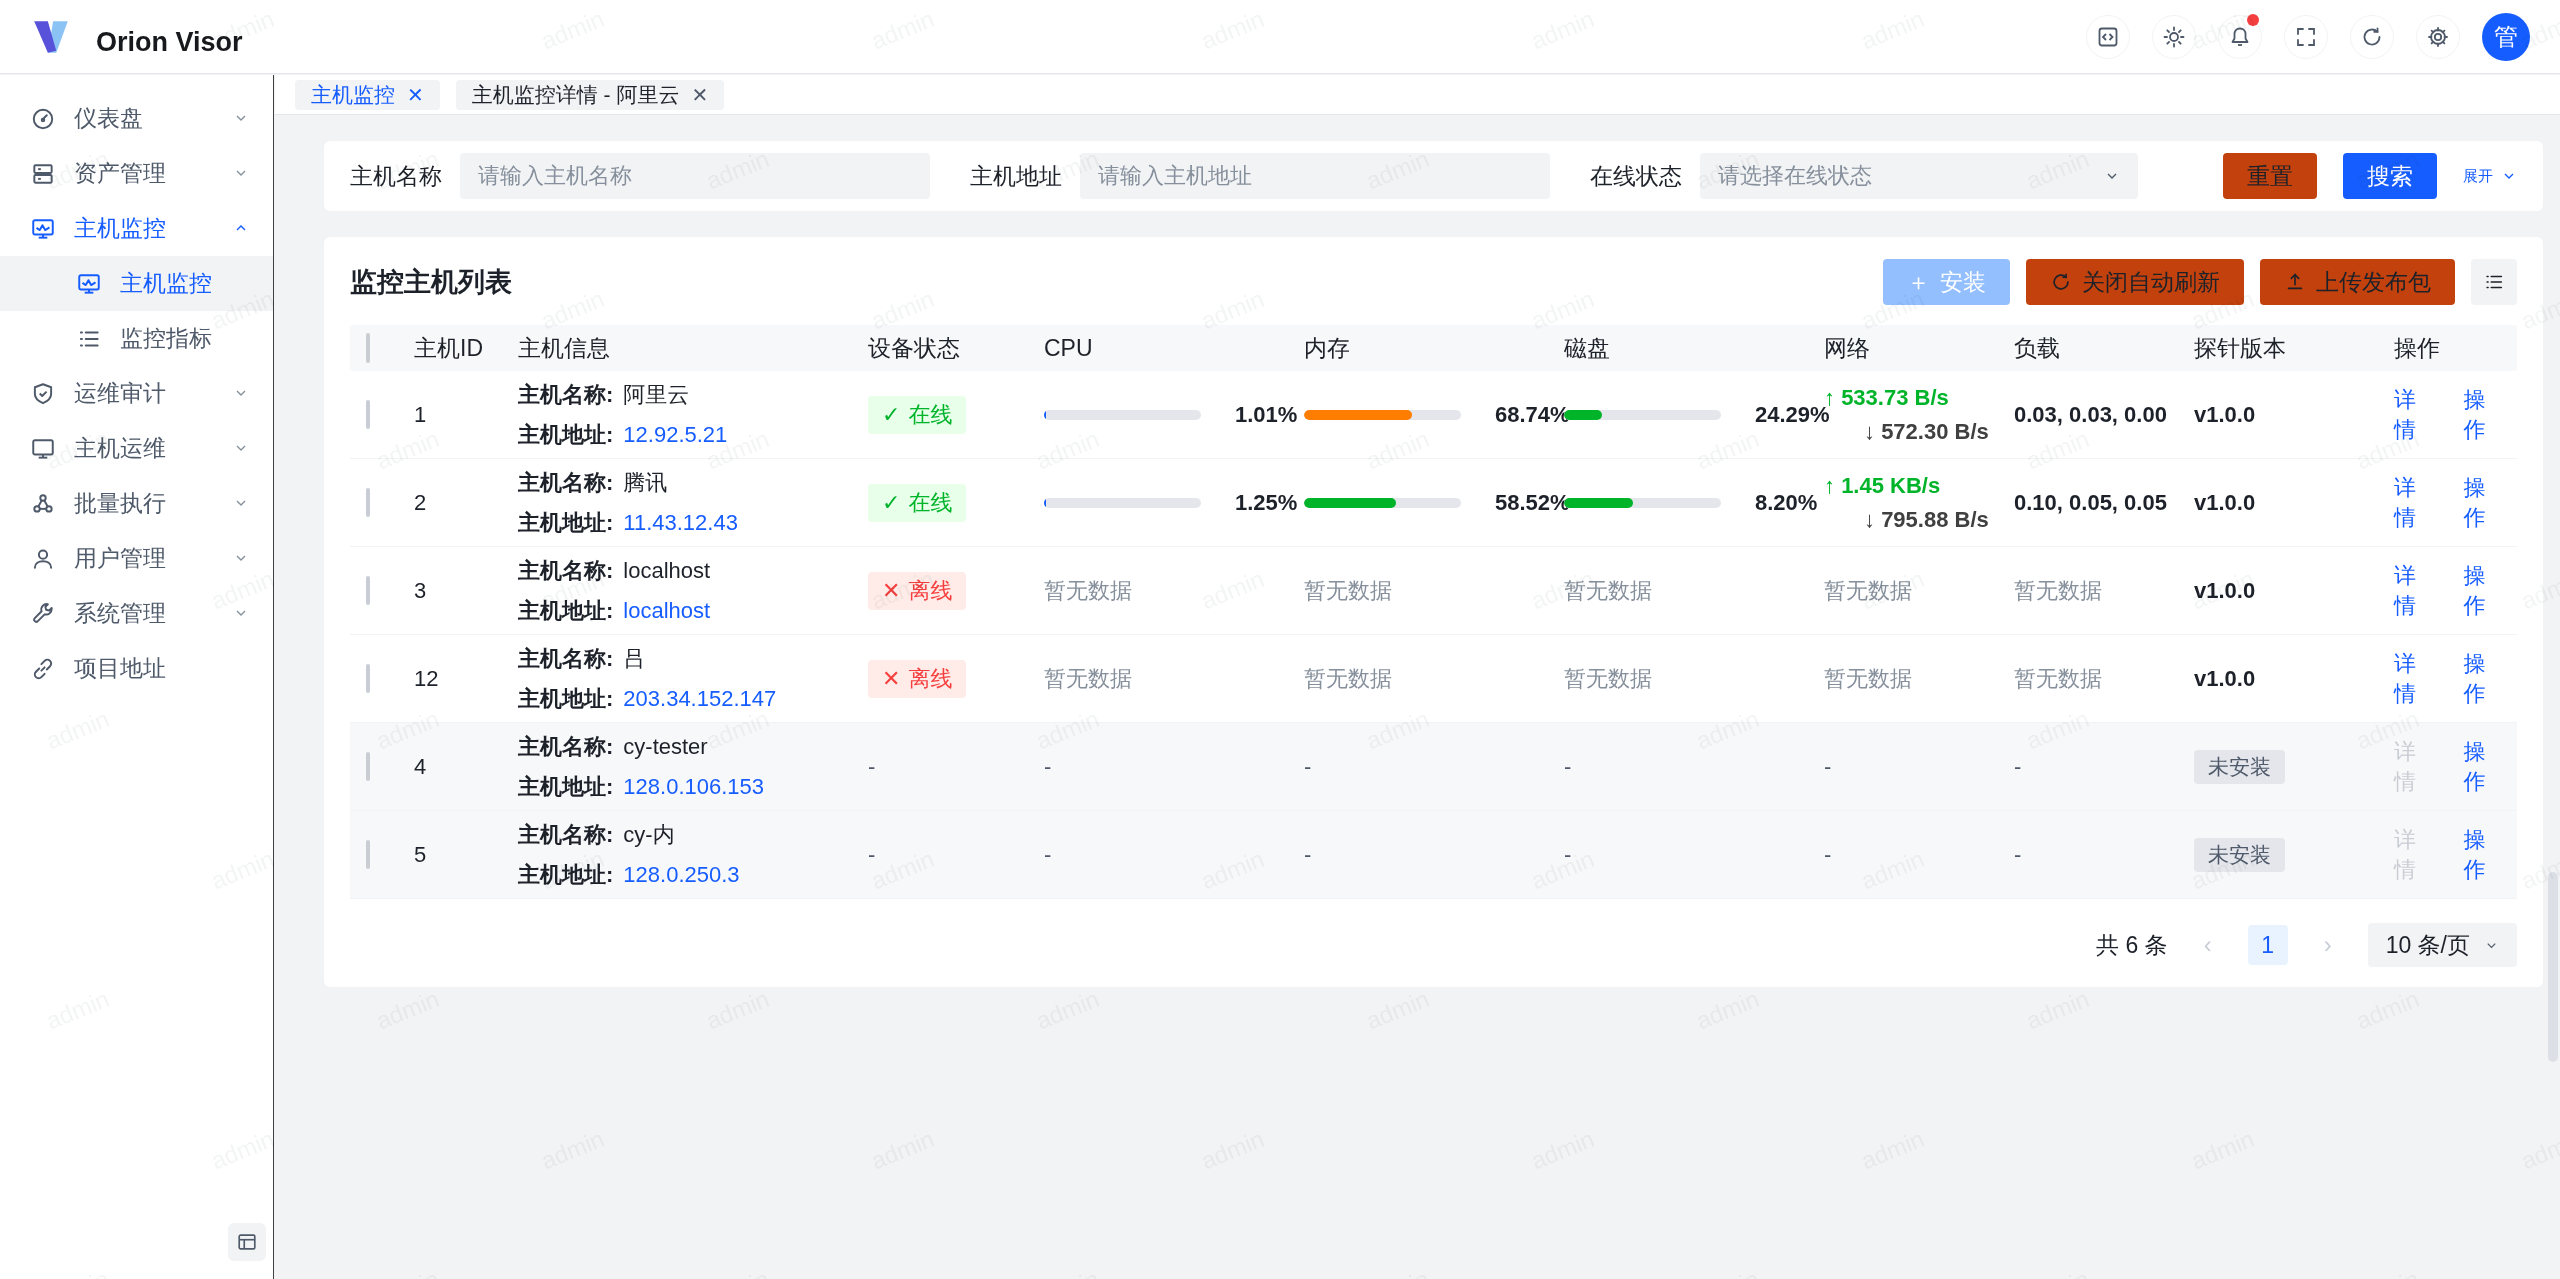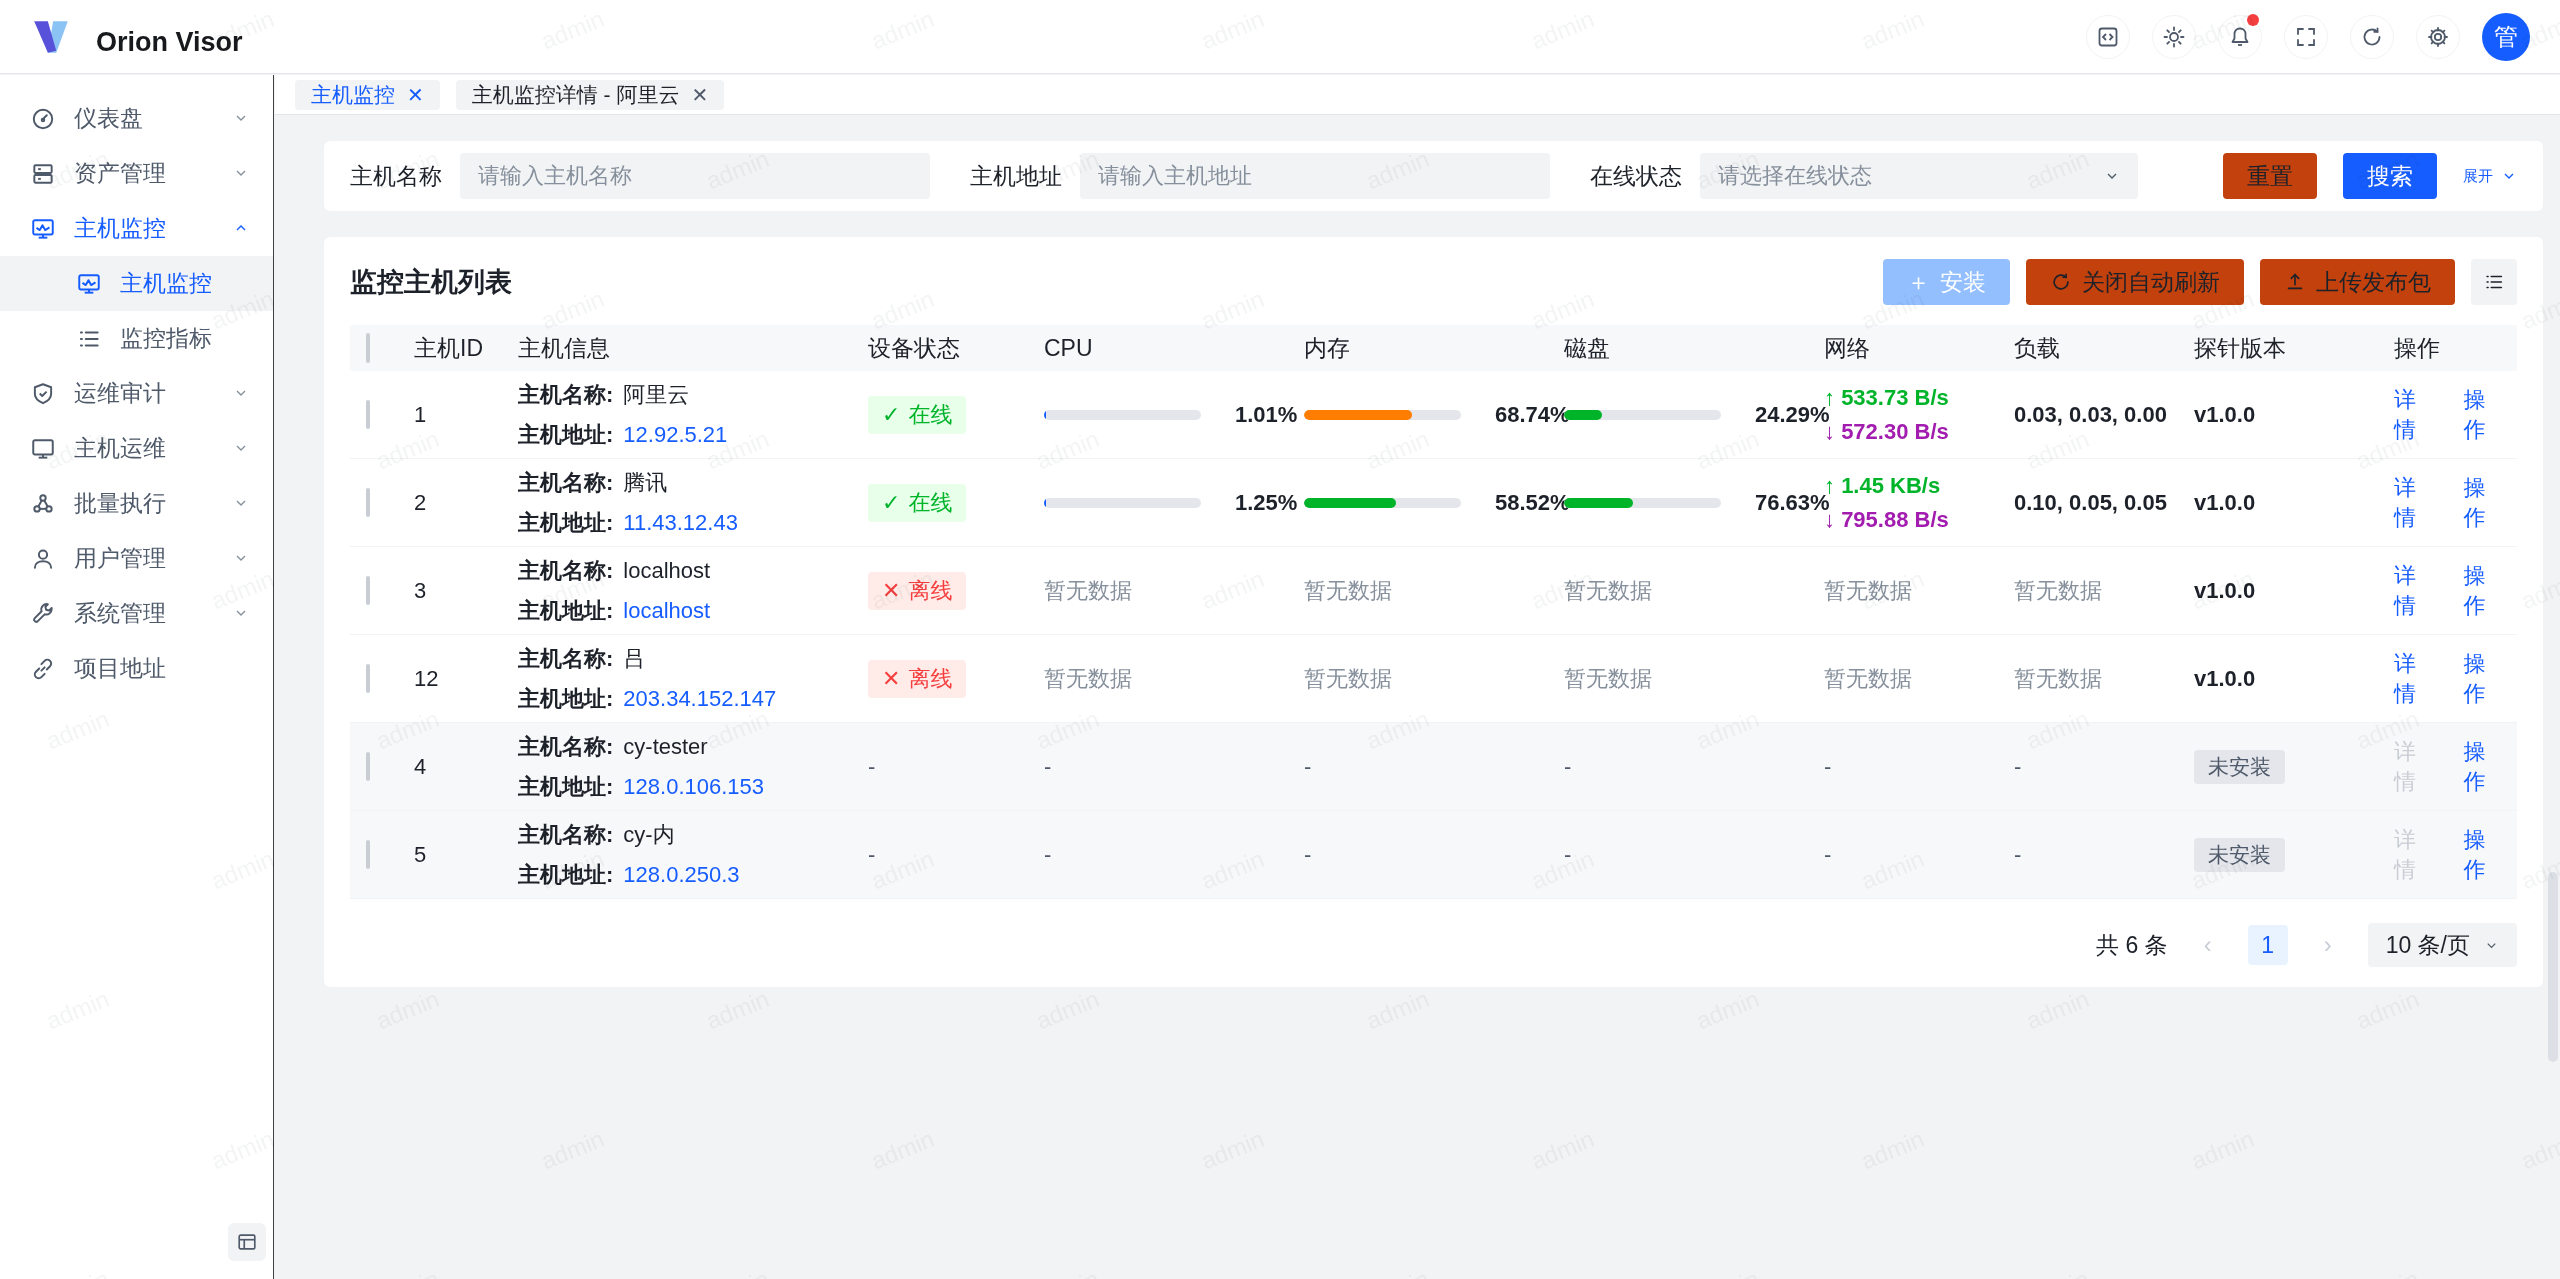--- a/index.html
+++ b/index.html
@@ -80,21 +80,21 @@
   .badge-offline { background:#ffece8; color:#f53f3f; }
   .badge-plain { background:#e5e6eb; color:#4e5969; height:34px; font-size:21px; }
   .metric { display:flex; align-items:center; gap:34px; }
   .bar { width:157px; height:10px; border-radius:5px; background:#e5e6eb; overflow:hidden; flex:none; }
   .bar-fill { height:100%; border-radius:5px; }
   .pct { font-weight:700; color:#1d2129; }
   .nodata { color:#86909c; }
   .dash { color:#4e5969; }
   .net { display:flex; flex-direction:column; gap:8px; font-weight:700; }
   .net-up { color:#00b42a; }
-  .net-down { color:#a21caf; }
+  .net-down { color:#404040;margin-left:40px; }
   .load-val, .ver { font-weight:700; color:#1d2129; }
   .ops { display:flex; gap:26px; font-size:22px; }
   .op-link { color:#165dff; cursor:pointer; }
   .op-link.disabled { color:#c9cdd4; cursor:not-allowed; }
 
   
   .pagination { display:flex; align-items:center; justify-content:flex-end; gap:20px; margin-top:24px; font-size:23px; }
   .pg-total { color:#1d2129; }
   .pg-arrow { width:40px; height:40px; display:flex; align-items:center; justify-content:center; color:#c9cdd4; font-size:24px; cursor:pointer; }
   .pg-page { width:40px; height:40px; border-radius:4px; background:#e8f3ff; color:#165dff; display:flex; align-items:center; justify-content:center; cursor:pointer; }
@@ -483,21 +483,21 @@
       <div class="cell metric">
         <span class="bar">
             <span class="bar-fill" style="display: block; width: 58.52%; background: rgb(0, 180, 42);"></span>
           </span>
         <span class="pct">58.52%</span>
       </div>
       <div class="cell metric">
         <span class="bar">
             <span class="bar-fill" style="display: block; width: 44.06%; background: rgb(0, 180, 42);"></span>
           </span>
-        <span class="pct">76.63%</span>
+        <span class="pct">8.20%</span>
       </div>
       <div class="cell net">
         <span class="net-up"><span>↑</span> <span>1.45 KB/s</span></span>
         <span class="net-down"><span>↓</span> <span>795.88 B/s</span></span>
       </div>
       <div class="cell load-val">0.10, 0.05, 0.05</div>
       <div class="cell ver">v1.0.0</div>
       <div class="cell ops">
         <span class="op-link">详情</span>
         <span class="op-link">操作</span>

